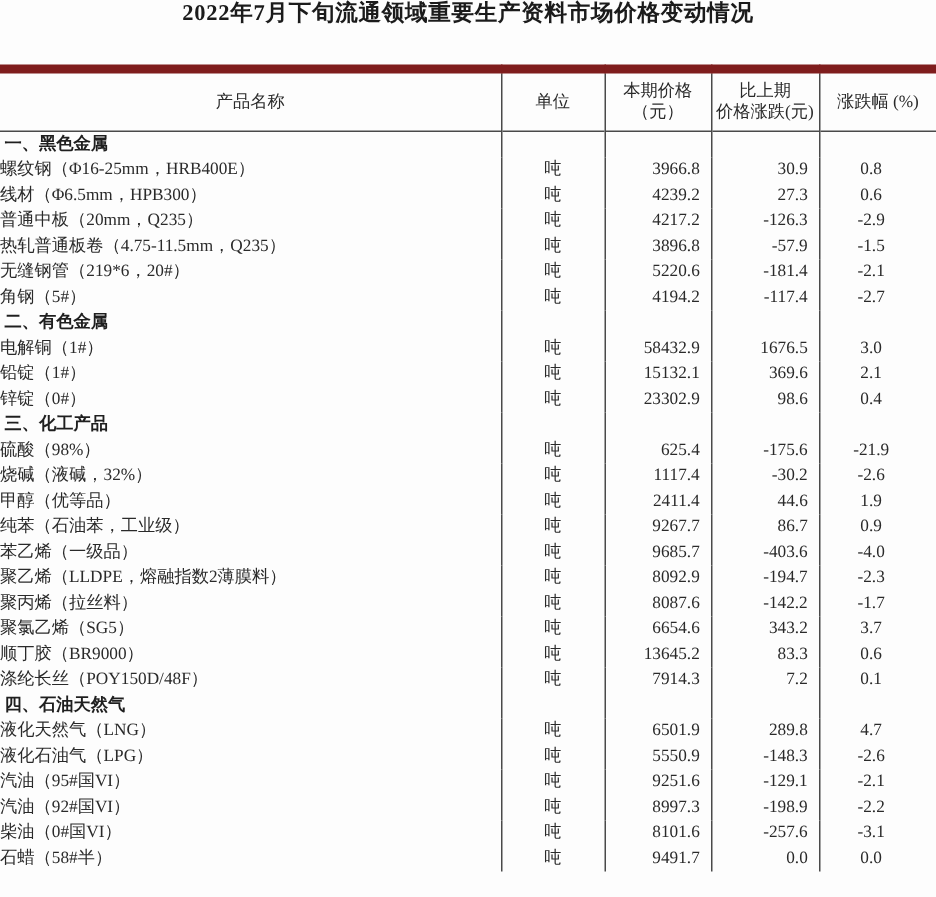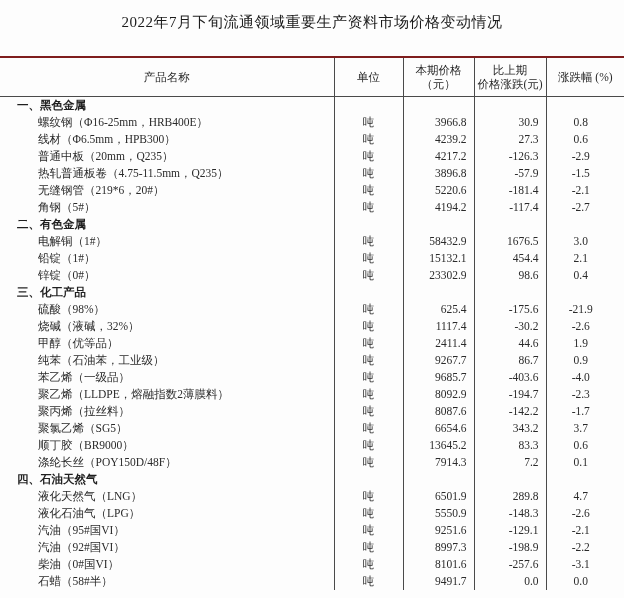--- a/index.html
+++ b/index.html
@@ -11,64 +11,64 @@
   .page {
     position: relative;
     width: 624px;
     height: 598px;
     background: #fdfdfd;
     font-family: "Liberation Serif", "DejaVu Serif", serif;
     color: #262626;
     overflow: hidden;
   }
   .title {
-    padding-top: 13px;
+    padding-top: 0;
     height: 18px;
     line-height: 18px;
     text-align: center;
     font-size: 15px;
-    font-weight: normal;
+    font-weight: bold;
     color: #1b1b1b;
     letter-spacing: 0.5px;
   }
   table.price-table {
     border-collapse: collapse;
     table-layout: fixed;
     width: 624px;
     margin-top: 25px;
     font-size: 11.5px;
     color: #2a2a2a;
   }
   thead tr {
-    border-top: 2px solid #7f1d1d;
+    border-top: 6px solid #7f1d1d;
     border-bottom: 1px solid #4a4a4a;
   }
   thead td {
     text-align: center;
     vertical-align: middle;
     height: 36px;
     line-height: 14px;
     padding: 1px 0;
     font-size: 11.5px;
   }
   .bR { border-right: 1px solid #4a4a4a; }
   tbody td {
     height: 17px;
     line-height: 17px;
     padding: 0;
     white-space: nowrap;
     overflow: hidden;
     font-size: 11.5px;
   }
   td.cat {
-    padding-left: 17px;
+    padding-left: 3px;
     font-weight: bold;
     color: #1f1f1f;
   }
-  td.name { padding-left: 38px; }
+  td.name { }
   td.unit { text-align: center; }
   td.num {
     text-align: right;
     padding-right: 7px;
   }
   td.pct { padding-right: 9px; text-align: center; }
 </style>
 </head>
 <body>
 
@@ -159,21 +159,21 @@
           <td class="name bR">电解铜（1#）</td>
           <td class="unit bR">吨</td>
           <td class="num bR">58432.9</td>
           <td class="num bR">1676.5</td>
           <td class="num pct">3.0</td>
         </tr>
         <tr>
           <td class="name bR">铅锭（1#）</td>
           <td class="unit bR">吨</td>
           <td class="num bR">15132.1</td>
-          <td class="num bR">454.4</td>
+          <td class="num bR">369.6</td>
           <td class="num pct">2.1</td>
         </tr>
         <tr>
           <td class="name bR">锌锭（0#）</td>
           <td class="unit bR">吨</td>
           <td class="num bR">23302.9</td>
           <td class="num bR">98.6</td>
           <td class="num pct">0.4</td>
         </tr>
         <tr>

